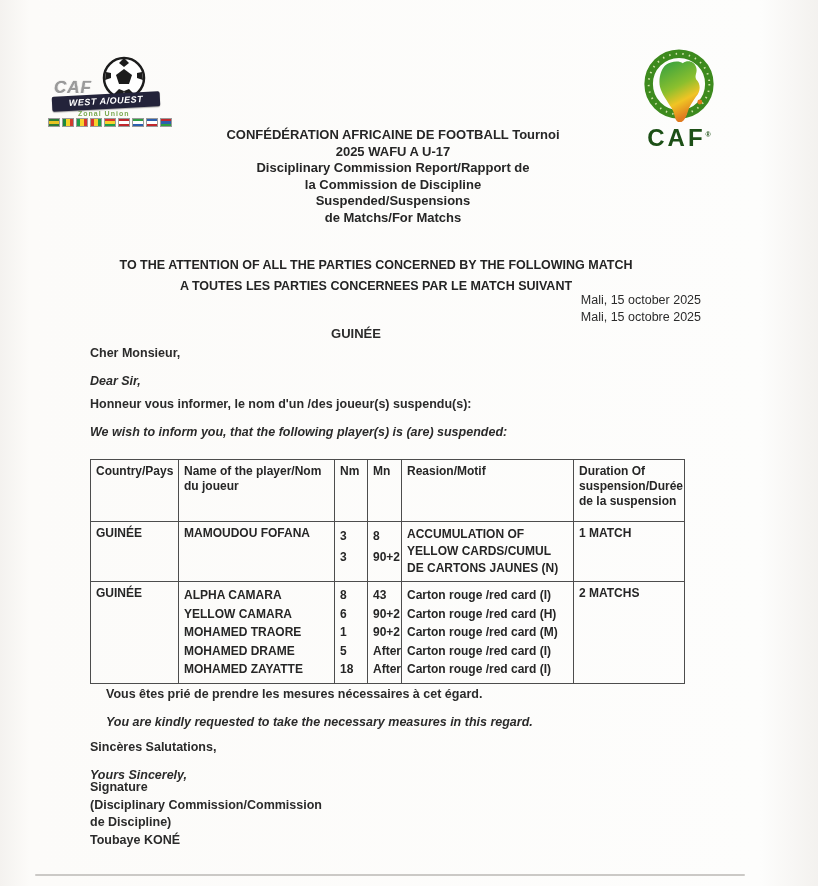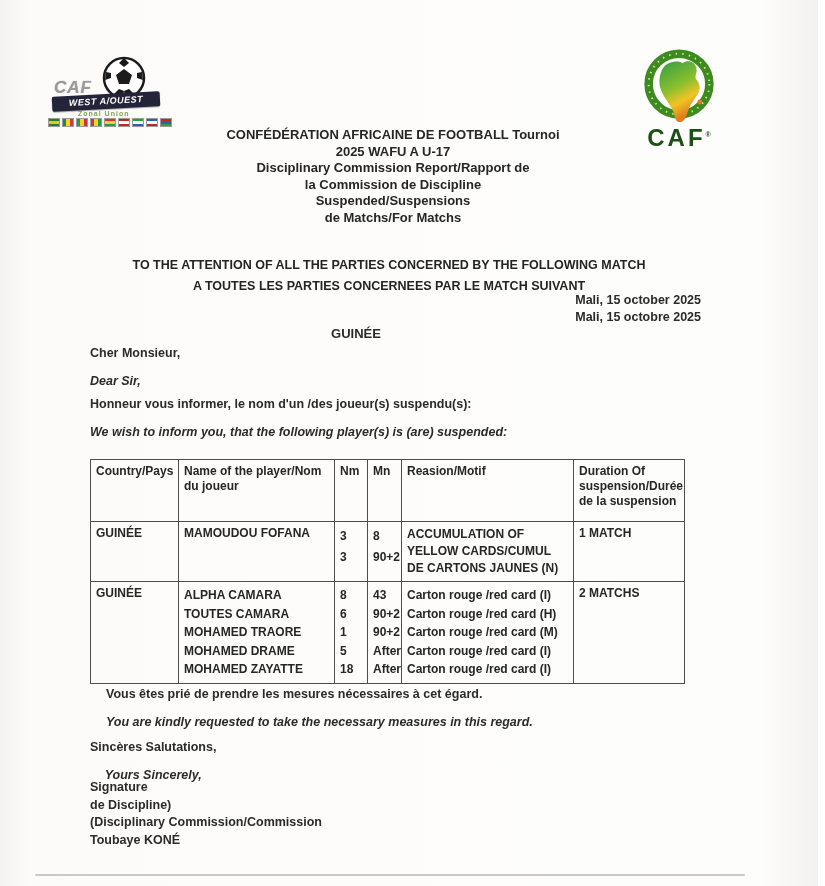--- a/index.html
+++ b/index.html
@@ -39,37 +39,37 @@
     letter-spacing:3px; font-family:"Liberation Sans", sans-serif;
   }
   .lr-caf sup { font-size:7px; letter-spacing:0; }
 
   
   .doc-header {
     position:absolute; left:168px; top:127px; width:450px; text-align:center;
     font-size:13px; font-weight:700; line-height:16.5px; color:#262626;
   }
   .attention {
-    position:absolute; left:13px; top:255px; width:752px; text-align:center;
+    position:absolute; left:0px; top:255px; width:752px; text-align:center;
     font-size:12.5px; font-weight:700; line-height:20.5px; color:#242424;
   }
   .dates {
     position:absolute; right:117px; top:292px; text-align:right;
-    font-size:12.5px; font-weight:700; line-height:17px;
+    font-size:12.5px; font-weight:400; line-height:17px;
   }
   .match-title {
     position:absolute; left:0px; top:326px; width:712px; text-align:center;
     font-size:13px; font-weight:700;
   }
 
   
   .salutation { position:absolute; left:90px; top:345px; font-size:12.5px; font-weight:600; line-height:16.5px; }
   .intro      { position:absolute; left:90px; top:396px; font-size:12.5px; font-weight:600; line-height:17px; }
   .closing    { position:absolute; left:106px; top:686px; font-size:12.5px; font-weight:600; line-height:17px; }
-  .closing2   { position:absolute; left:90px; top:739px; font-size:12.5px; font-weight:600; line-height:17px;text-align:center; }
+  .closing2   { position:absolute; left:90px; top:739px; font-size:12.5px; font-weight:600; line-height:17px; }
   .signature  { position:absolute; left:90px; top:779px; font-size:12.5px; font-weight:700; line-height:17.5px; }
 
   
   table.susp {
     position:absolute; left:90px; top:459px; width:594px;
     border-collapse:collapse; table-layout:fixed;
     font-size:12px; font-weight:700; color:#262626;
   }
   table.susp td { border:1.2px solid #4d4d4d; vertical-align:top; padding:4px 5px;margin-top:8px; }
   .th-row td { height:62px; line-height:15px; }
@@ -195,21 +195,21 @@
       </td>
       <td>
             <div class="reason-wrap">ACCUMULATION OF YELLOW CARDS/CUMUL DE CARTONS JAUNES (N)</div>
           </td>
       <td>1 MATCH</td>
     </tr>
     <tr class="row-2">
       <td>GUINÉE</td>
       <td class="lines">
         <div>ALPHA CAMARA</div>
-        <div>TOUTES CAMARA</div>
+        <div>YELLOW CAMARA</div>
         <div>MOHAMED TRAORE</div>
         <div>MOHAMED DRAME</div>
         <div>MOHAMED ZAYATTE</div>
       </td>
       <td class="lines">
         <div>8</div>
         <div>6</div>
         <div>1</div>
         <div>5</div>
         <div>18</div>
@@ -238,20 +238,20 @@
     <div class="it">You are kindly requested to take the necessary measures in this regard.</div>
   </div>
 
   <div class="closing2">
     <div>Sincères Salutations,</div>
     <div class="it">Yours Sincerely,</div>
   </div>
 
   <div class="signature">
     <div>Signature</div>
+    <div>(Disciplinary Commission/Commission</div>
     <div>de Discipline)</div>
-    <div>(Disciplinary Commission/Commission</div>
     <div>Toubaye KONÉ</div>
   </div>
 
   <div class="bottom-line"></div>
 
 </div>
 
 </body></html>

